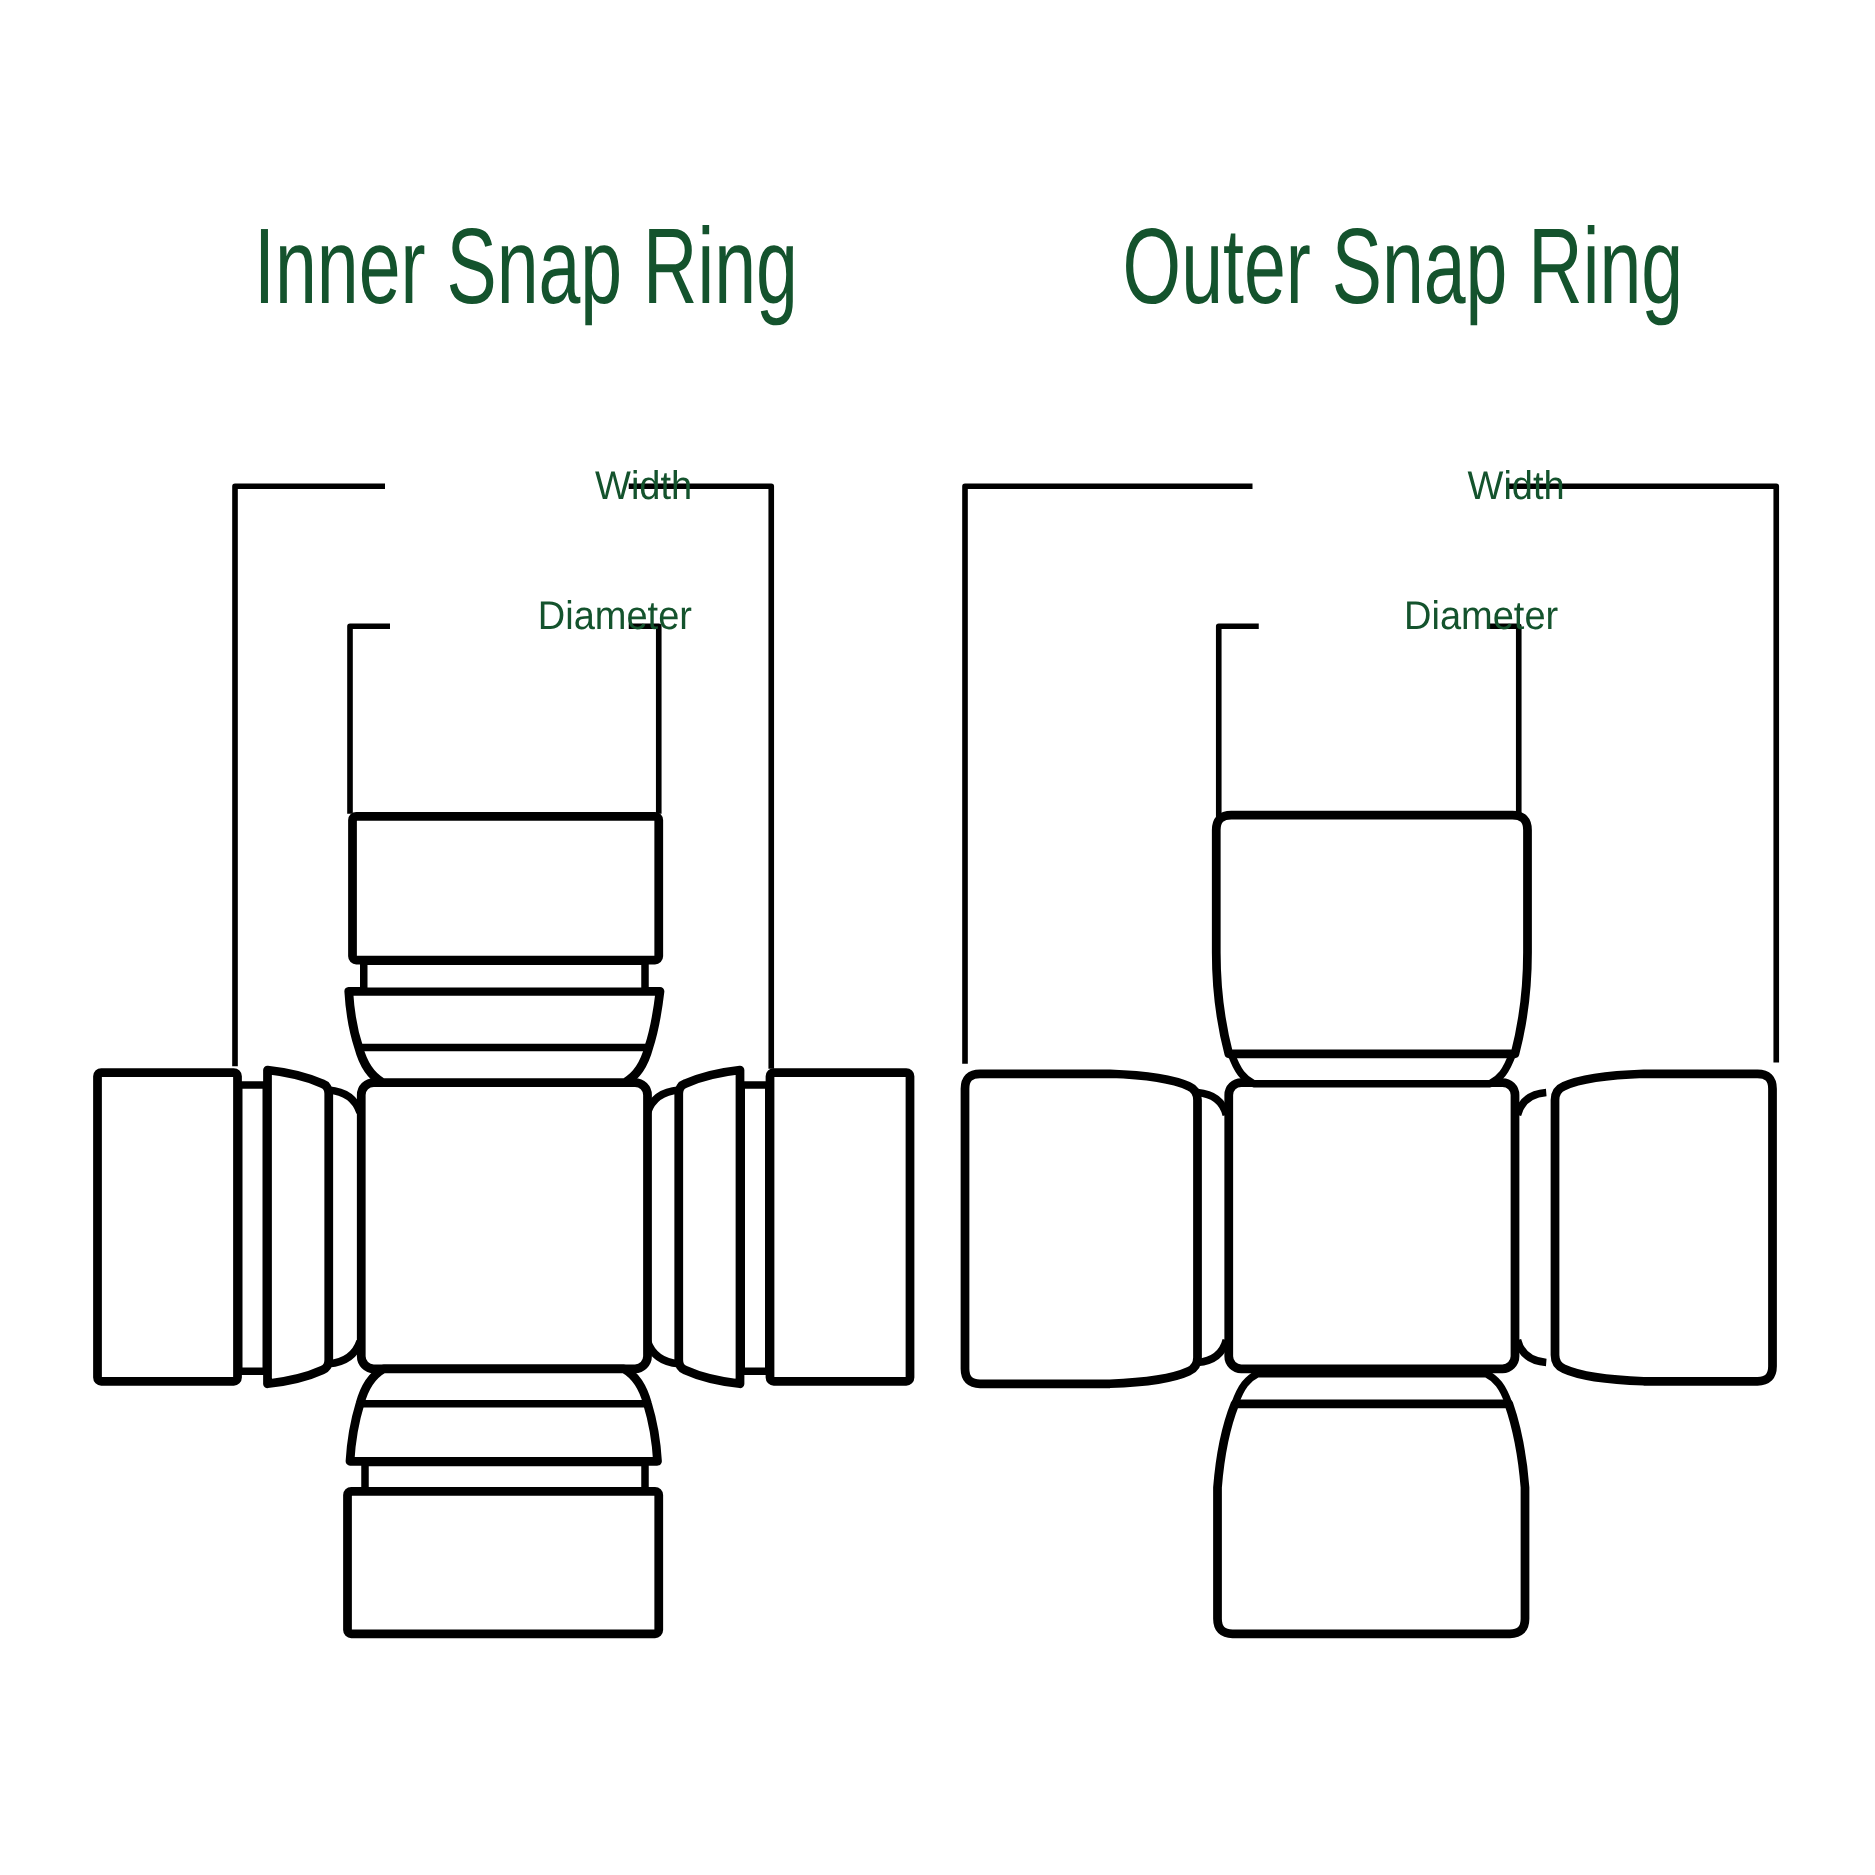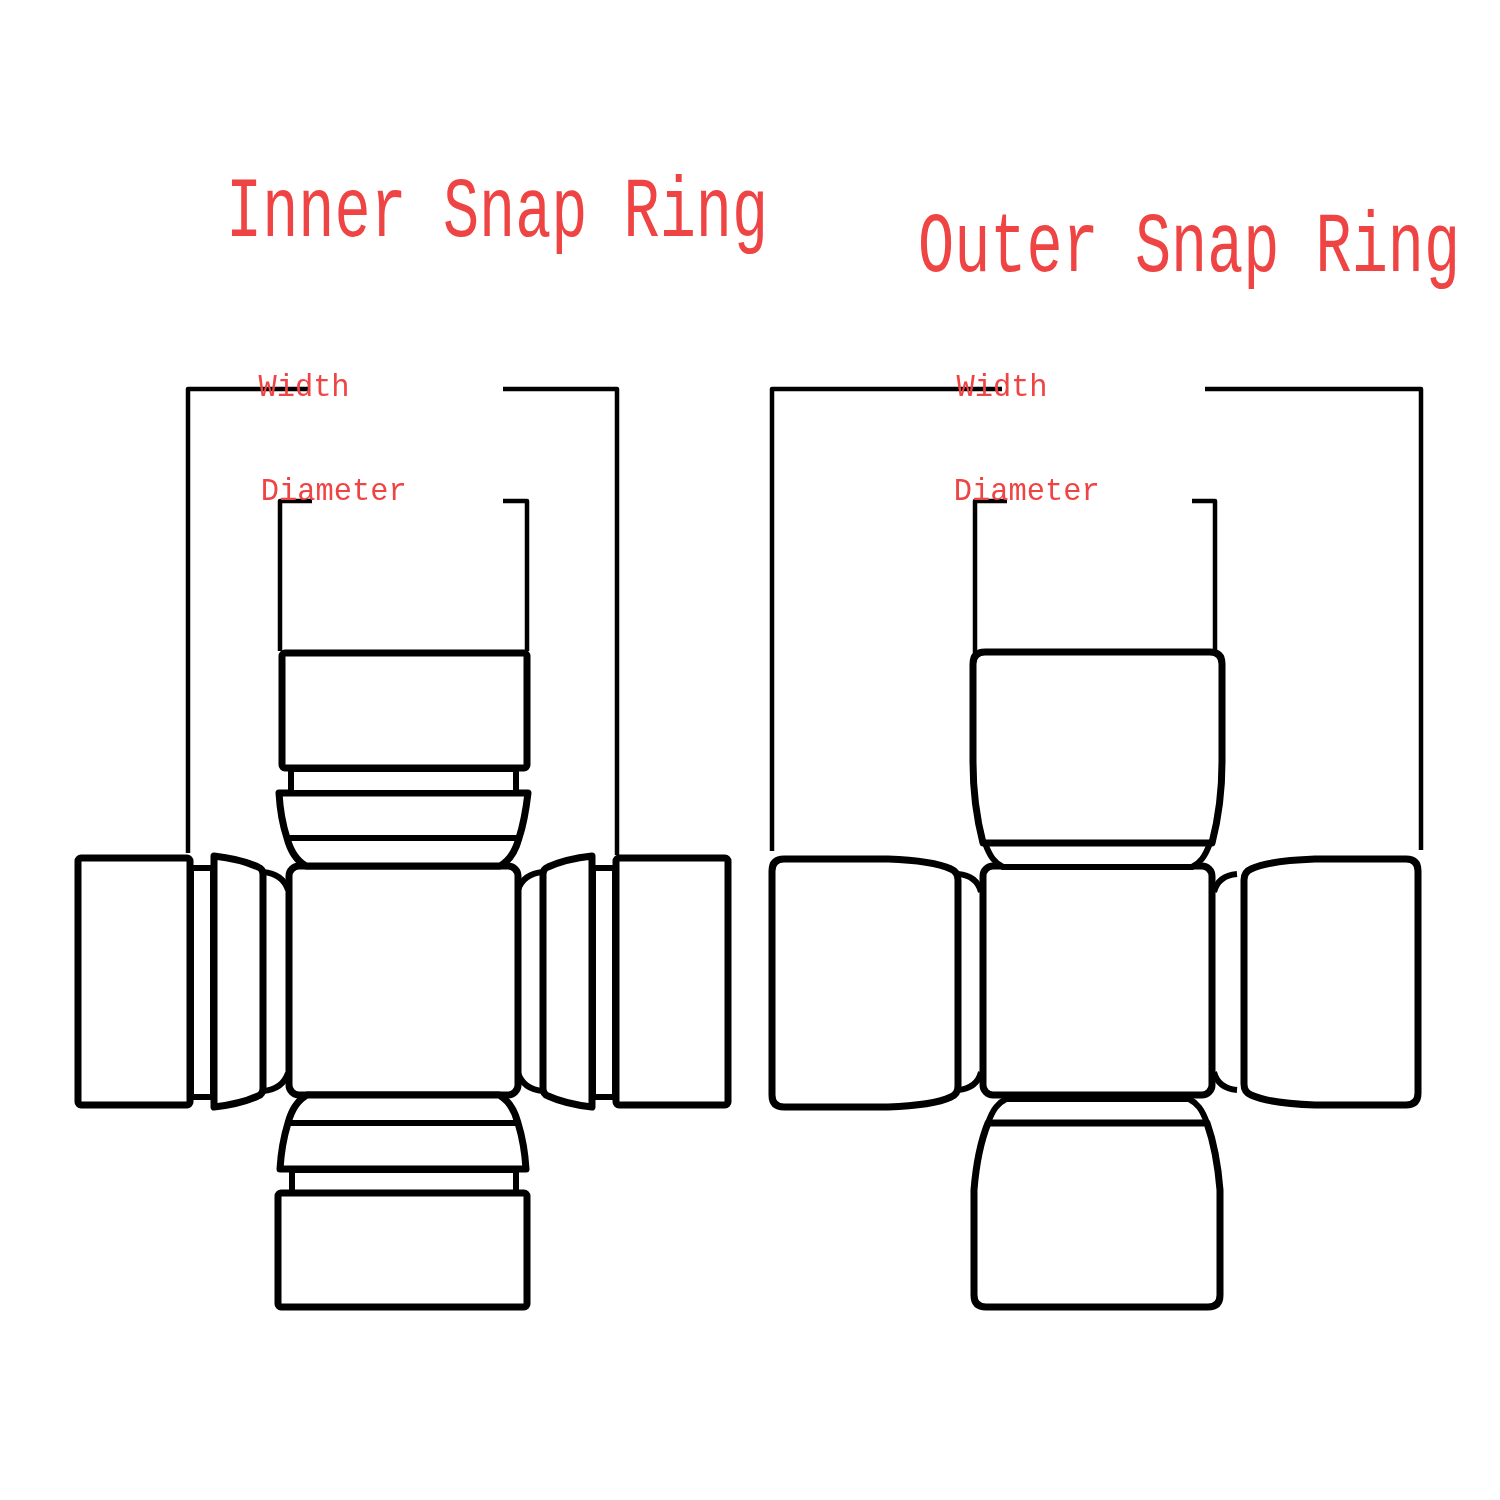--- a/index.html
+++ b/index.html
@@ -17,24 +17,23 @@
     height: 1500px;
     background: #ffffff;
   }
   .stage svg {
     position: absolute;
     left: 0;
     top: 0;
   }
   .label {
     position: absolute;
-    text-align: left;
-    color: #ef4444;
+    text-align: right;
+    color: #14532d;
     white-space: nowrap;
-    font-family: Liberation Mono, monospace;
   }
   .label > span {
     display: inline-block;
     transform-origin: 50% 50%;
   }
   .diagram-title {
     font-size: 86px;
     line-height: 86px;
     letter-spacing: 0px;
   }
@@ -101,21 +100,21 @@
       <g stroke-width="4.5" fill="none" stroke-linecap="butt">
         <path d="M1002,389 L772,389 L772,851 M1205,389 L1421,389 L1421,850"></path>
         <path d="M1007,501 L975,501 L975,655 M1192,501 L1215,501 L1215,655"></path>
       </g>
     </g>
   </svg>
 
   <div class="label diagram-title" style="left:110px; top:170px; width:600px;">
     <span>Inner Snap Ring</span>
   </div>
-  <div class="label diagram-title" style="left:802px; top:170px; width:600px;margin-top:35px;">
+  <div class="label diagram-title" style="left:802px; top:170px; width:600px;">
     <span>Outer Snap Ring</span>
   </div>
 
   <div class="label dim-label" style="left:256px; top:364px; width:300px;">
     <span>Width</span>
   </div>
   <div class="label dim-label" style="left:257px; top:468px; width:300px;">
     <span>Diameter</span>
   </div>
 

